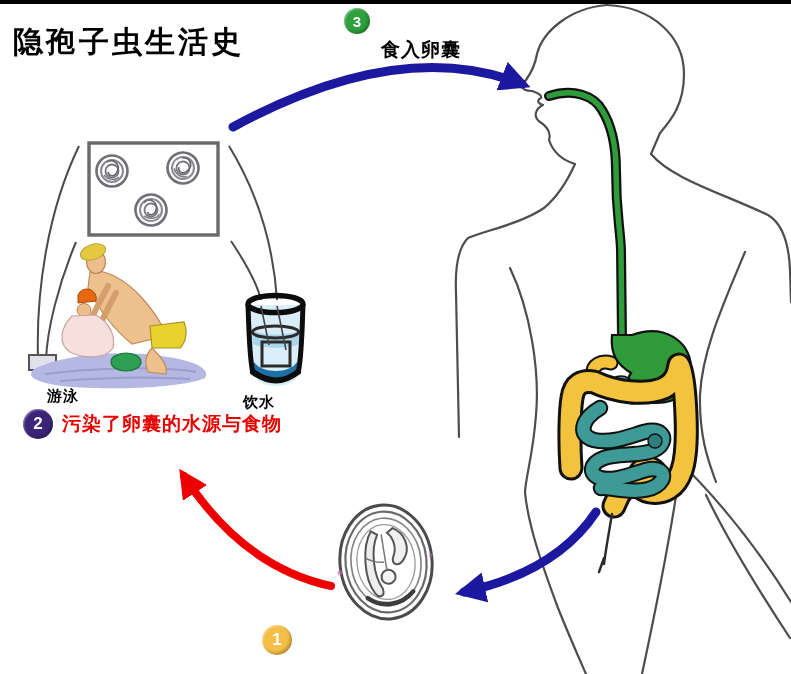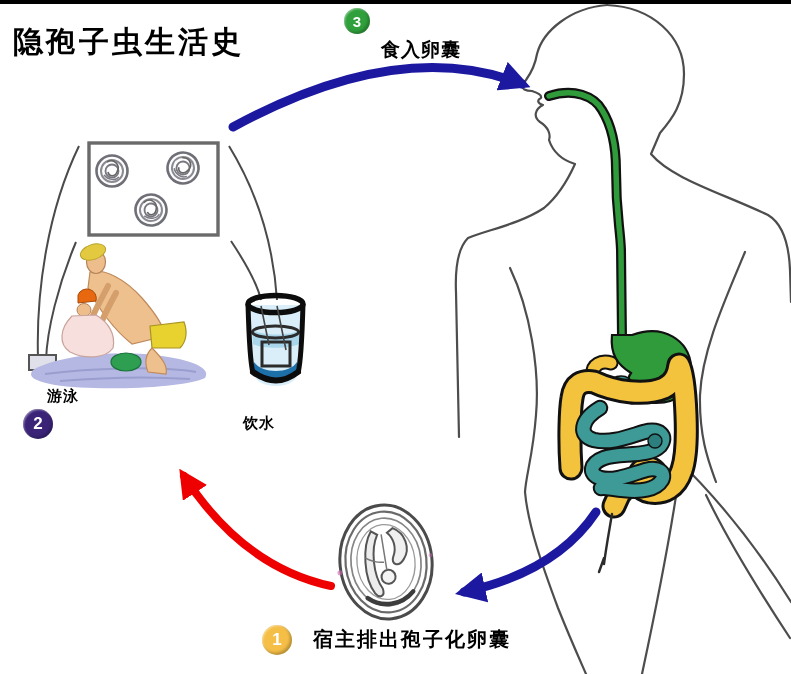--- a/index.html
+++ b/index.html
@@ -8,21 +8,21 @@
     font-family:"Liberation Sans","DejaVu Sans",sans-serif;
   }
   .topbar{position:absolute;left:0;top:0;width:791px;height:4px;background:#000;}
   .svgwrap{position:absolute;left:0;top:0;width:791px;height:674px;}
   .txt{position:absolute;white-space:nowrap;font-weight:bold;color:#000;z-index:3;}
   .title{left:13px;top:22px;font-size:30px;letter-spacing:3px;}
   .lbl-step3{left:381px;top:9px;font-size:19px;letter-spacing:1px;margin-top:28px;}
   .lbl-step2{left:62px;top:411px;font-size:19px;letter-spacing:1px;color:#e60000;}
   .lbl-step1{left:313px;top:626px;font-size:20px;letter-spacing:2px;}
   .lbl-swim{left:47px;top:387px;font-size:15px;letter-spacing:1px;text-align:right;}
-  .lbl-drink{left:243px;top:414px;font-size:15px;letter-spacing:1px;}
+  .lbl-drink{left:243px;top:393px;font-size:15px;letter-spacing:1px;}
   .badge{
     position:absolute;border-radius:50%;color:#fff;display:flex;align-items:center;justify-content:center;
     font-weight:bold;z-index:3;box-shadow:inset -2px -2px 3px rgba(0,0,0,.25), inset 1px 1px 2px rgba(255,255,255,.45);
   }
   .badge3{left:344px;top:8px;width:26px;height:26px;background:#2fa03c;font-size:15px;}
   .badge2{left:23px;top:409px;width:30px;height:30px;background:#3b2478;font-size:17px;}
   .badge1{left:262px;top:625px;width:30px;height:30px;background:#f5bf47;font-size:17px;}
 </style>
 </head>
 <body>
@@ -165,22 +165,22 @@
   <div class="txt title">隐孢子虫生活史</div>
 
   <div class="badge badge3">
     <span>3</span>
   </div>
   <div class="txt lbl-step3">食入卵囊</div>
 
   <div class="badge badge2">
     <span>2</span>
   </div>
+  <div class="txt lbl-step2">污染了卵囊的水源与食物</div>
 
   <div class="badge badge1">
     <span>1</span>
   </div>
-  <div class="txt lbl-step1">宿主排出孢子化卵囊</div>
 
   <div class="txt lbl-swim">游泳</div>
   <div class="txt lbl-drink">饮水</div>
 
 </div>
 
 </body></html>

